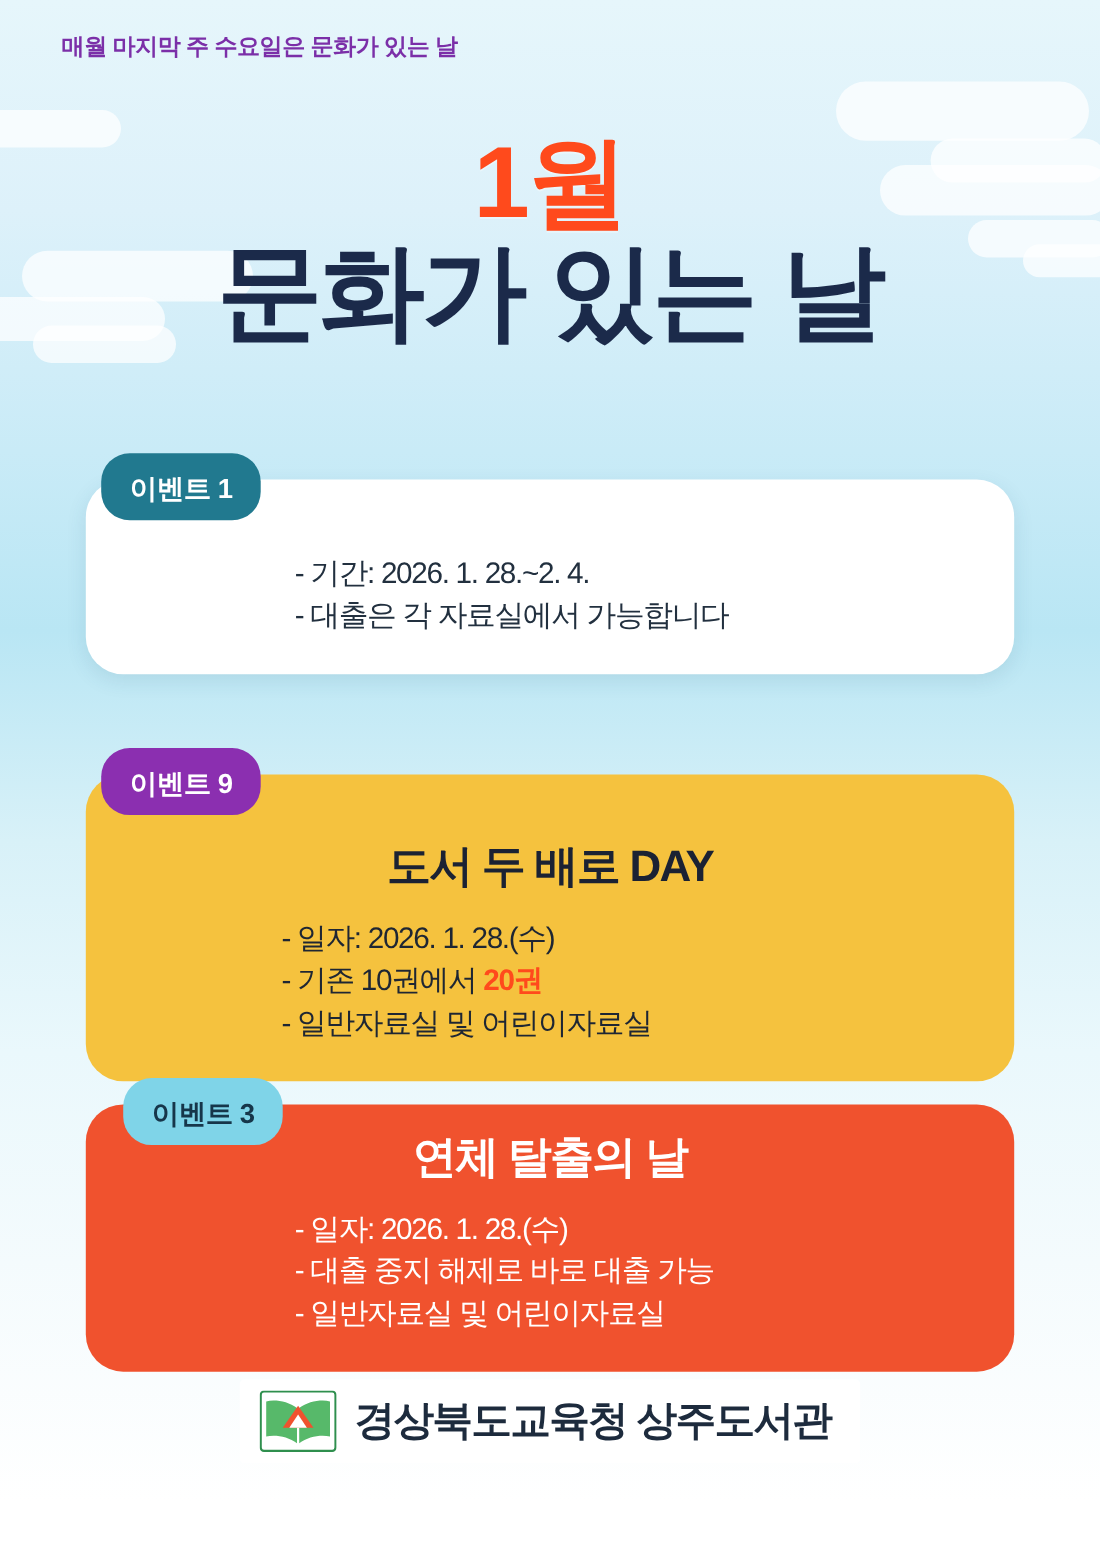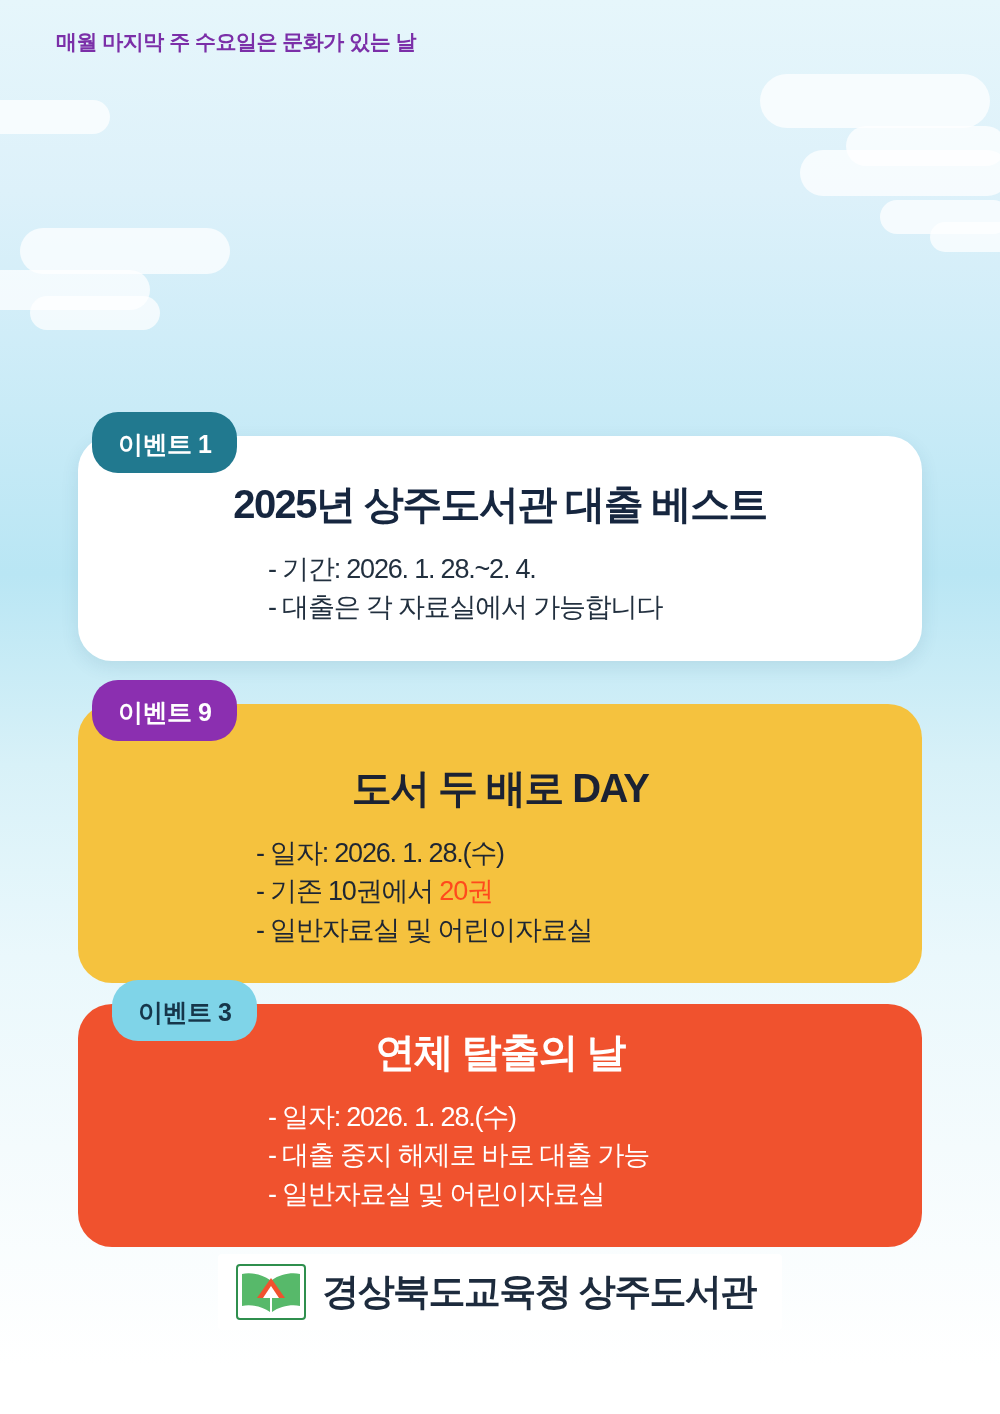--- a/index.html
+++ b/index.html
@@ -116,21 +116,21 @@
   .card-lines {
     margin-top: 22px;
     padding-left: 72px;
   }
   .card-lines .line {
     font-size: 27px;
     letter-spacing: -1.2px;
     line-height: 1.42;
     white-space: nowrap;
   }
-  .hl { color: #ff4a1c; font-weight: normal; }
+  .hl { color: #ff4a1c; font-weight: bold; }
 
   
   #card-1 { top: 412px; }
   #card-1 .tag { background: #21798f; left: 14px; top: 0; }
   #card-1 .card-body {
     background: #ffffff;
     box-shadow: 0 6px 18px rgba(30,80,110,0.10);
     margin-top: 24px;
     padding-top: 44px;
   }
@@ -202,25 +202,28 @@
   <div class="cloud c-round" style="top:200px; left:880px; width:130px; height:34px;"></div>
   <div class="cloud c-round" style="top:222px; left:930px; width:120px; height:30px;"></div>
 
   <div class="cloud c-round" style="top:228px; left:20px; width:210px; height:46px;"></div>
   <div class="cloud c-round" style="top:270px; left:-30px; width:180px; height:40px;"></div>
   <div class="cloud c-round" style="top:296px; left:30px; width:130px; height:34px;"></div>
   <div class="cloud c-round" style="top:100px; left:-40px; width:150px; height:34px;"></div>
 
   <div class="top-note">매월 마지막 주 수요일은 문화가 있는 날</div>
 
+  <div class="title-wrap">
+    <div class="month">1월</div>
+    <div class="headline">문화가 있는 날</div>
+  </div>
 
   <div class="card" id="card-1">
     <div class="tag">이벤트 1</div>
     <div class="card-body">
-      <div class="card-title">2025년 상주도서관 대출 베스트</div>
       <div class="card-lines">
         <div class="line">- 기간: 2026. 1. 28.~2. 4.</div>
         <div class="line">- 대출은 각 자료실에서 가능합니다</div>
       </div>
     </div>
   </div>
 
   <div class="card" id="card-2">
     <div class="tag">이벤트 9</div>
     <div class="card-body">

